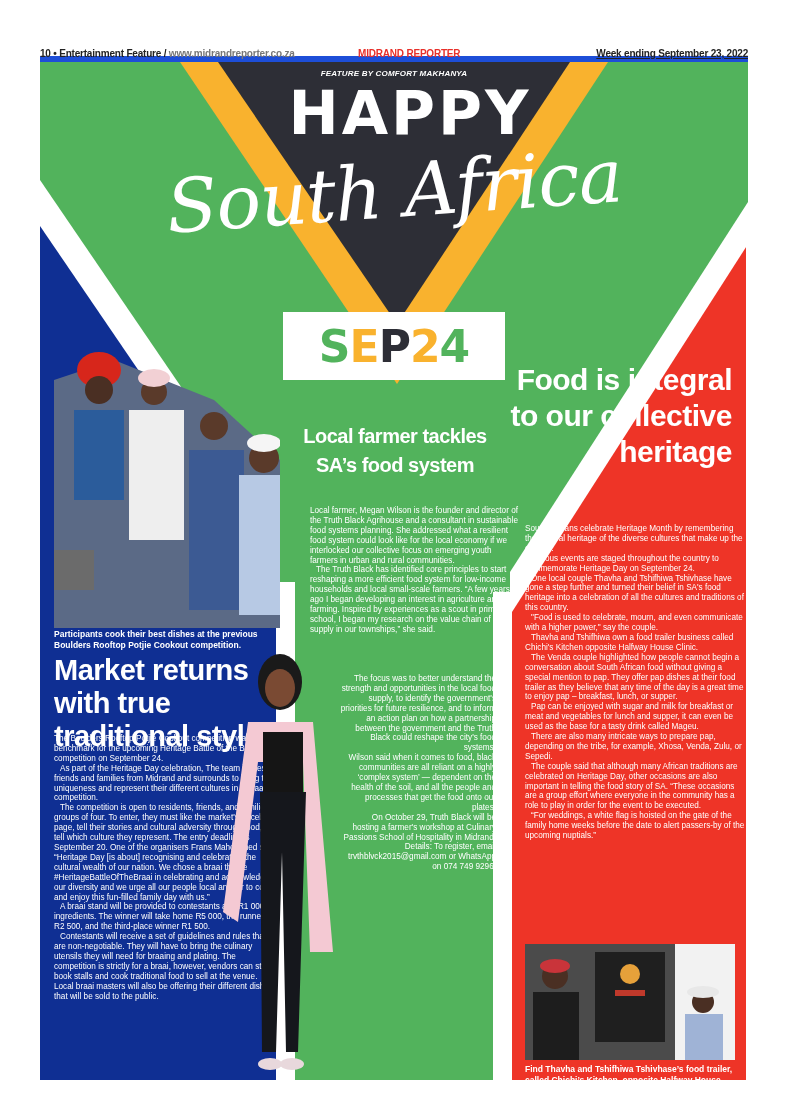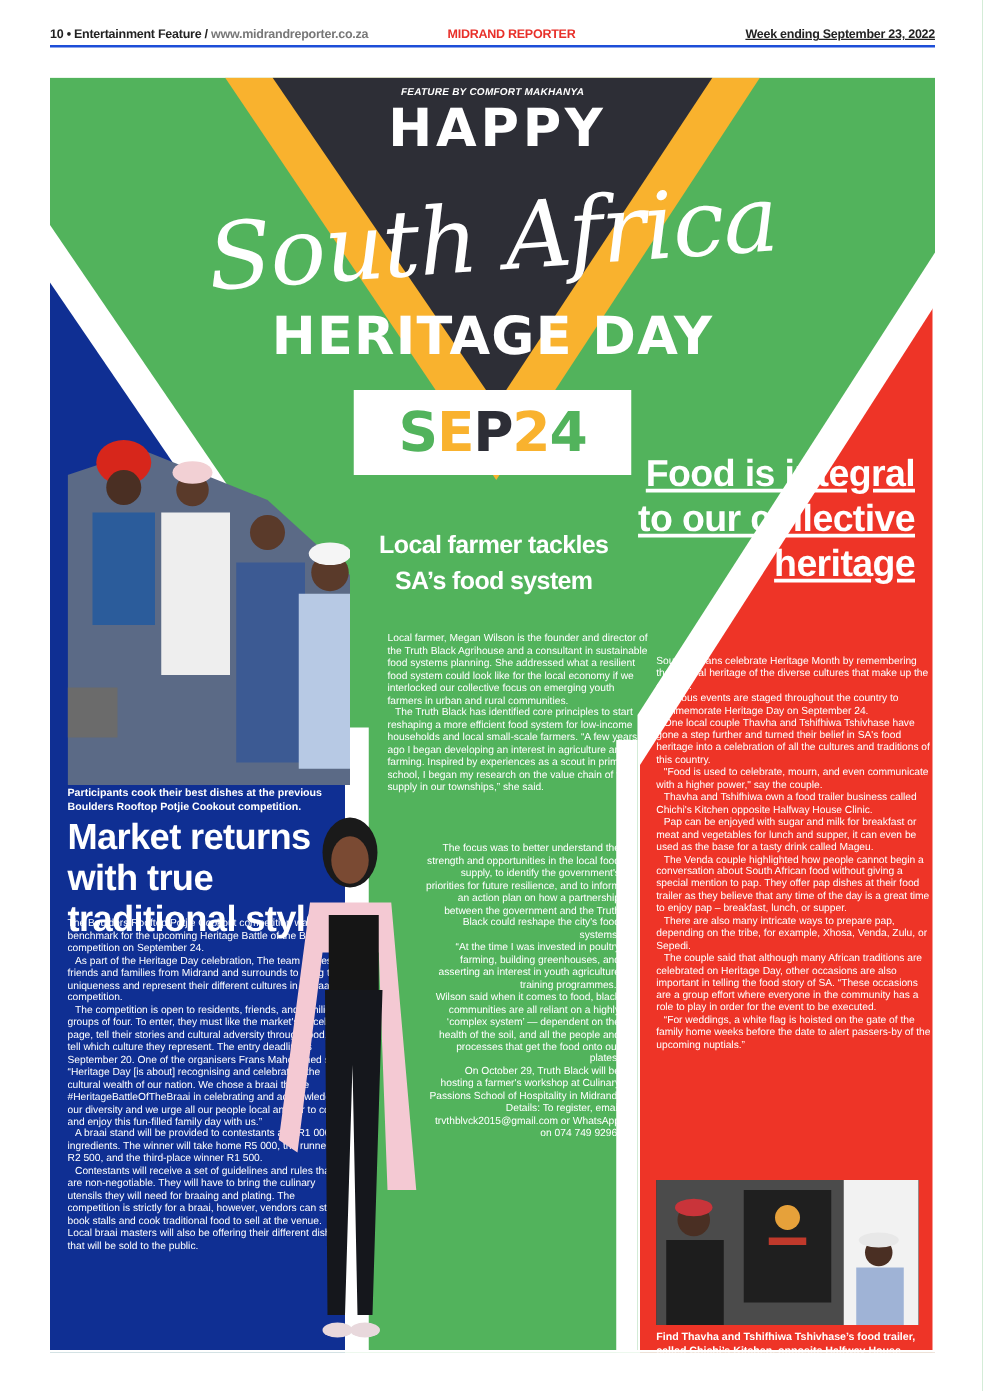--- a/index.html
+++ b/index.html
@@ -1,44 +1,44 @@
 <!DOCTYPE html>
 <html><head>
 <meta charset="utf-8">
 <style>
   * { box-sizing: border-box; margin: 0; padding: 0; }
   html, body { width: 786px; height: 1113px; background: #ffffff; overflow: hidden; }
   body { position: relative; font-family: "Liberation Sans", sans-serif; color: #222; }
 
-  .header { position: absolute; left: 40px; top: 20px; width: 708px; height: 18px; border-bottom: 2px solid #1d4ed8; }
+  .header { position: absolute; left: 40px; top: 46px; width: 708px; height: 18px; border-bottom: 8px solid #1d4ed8; }
   .header span { position: absolute; top: 2px; font-size: 10px; font-weight: bold; font-family: "Liberation Sans", sans-serif; letter-spacing: -0.2px; }
   .hdr-left { left: 0; color: #222; }
   .hdr-left .url { color: #777; font-weight: bold; }
   .hdr-center { left: 318px; color: #e8302a; }
   .hdr-right { right: 0; color: #222; text-decoration: underline; }
 
   .banner { position: absolute; left: 40px; top: 62px; width: 708px; height: 1020px; overflow: hidden; }
   .banner svg.bg { position: absolute; left: 0; top: 0; }
 
   .byline { position: absolute; left: 0; width: 100%; top: 7px; text-align: center; color: #fff; font-size: 8px; font-weight: bold; font-style: italic; letter-spacing: 0.2px; }
-  .happy { position: absolute; left: 4px; width: 100%; top: 16px; text-align: center; color: #fff; font-size: 42px; font-weight: bold; letter-spacing: 3px; font-family: "DejaVu Sans", sans-serif; }
+  .happy { position: absolute; left: 16px; width: 100%; top: 16px; text-align: center; color: #fff; font-size: 60px; font-weight: bold; letter-spacing: 3px; font-family: "DejaVu Sans", sans-serif; }
   .sa-script { position: absolute; left: 0; width: 100%; top: 86px; text-align: center; color: #fff; font-size: 74px; font-style: italic; font-family: "DejaVu Serif", serif; letter-spacing: -1px; transform: rotate(-4deg); }
   .heritage { position: absolute; left: 0; width: 100%; top: 182px; text-align: center; color: #fff; font-size: 42px; font-weight: bold; font-family: "DejaVu Sans", sans-serif; letter-spacing: 1px; }
 
   .sep-box { position: absolute; left: 243px; top: 250px; width: 222px; height: 68px; background: #fff; display: flex; align-items: center; justify-content: center; }
   .sep-box span { font-family: "DejaVu Sans", sans-serif; font-weight: bold; font-size: 44px; letter-spacing: -1px; }
   .sep-s { color: #52b35c; }
   .sep-e { color: #f9b22e; }
   .sep-p { color: #2d2e36; }
   .sep-2 { color: #f9b22e; }
   .sep-4 { color: #52b35c; }
 
   .h-cond { font-family: "Liberation Sans Narrow", "Liberation Sans", sans-serif; font-stretch: condensed; color: #fff; letter-spacing: -0.5px; }
   .farmer-title { position: absolute; left: 255px; width: 200px; top: 360px; text-align: center; font-size: 20px; line-height: 29px; }
-  .food-title { position: absolute; right: 16px; width: 240px; top: 300px; text-align: right; font-size: 30px; line-height: 36px; text-decoration: underline; }
+  .food-title { position: absolute; right: 16px; width: 240px; top: 300px; text-align: right; font-size: 30px; line-height: 36px; }
   .market-title { position: absolute; left: 14px; width: 230px; top: 592px; font-size: 29px; line-height: 33px; }
 
   .body-text { position: absolute; color: #fff; font-size: 8.2px; line-height: 9.9px; }
   .body-text p { text-indent: 6px; }
   .body-text p:first-child { text-indent: 0; }
   .farmer-body { left: 270px; top: 444px; width: 226px; text-align: left; }
   .farmer-body.lower { left: 270px; top: 592px; width: 226px; text-align: right; padding-right: 14px; }
   .food-body { left: 485px; top: 462px; width: 222px; }
   .market-body { left: 14px; top: 672px; width: 224px; }
 
@@ -80,21 +80,20 @@
 
     <rect x="453" y="530" width="17" height="490" fill="#ffffff"></rect>
 
     <rect x="0" y="1018" width="708" height="2" fill="#ffffff"></rect>
     <rect x="706" y="182" width="2" height="838" fill="#ffffff"></rect>
   </svg>
 
   <div class="byline">FEATURE BY COMFORT MAKHANYA</div>
   <div class="happy">HAPPY</div>
   <div class="sa-script">South Africa</div>
-  <div class="heritage">HERITAGE DAY</div>
 
   <div class="sep-box">
     <span class="sep-s">S</span>
     <span class="sep-e">E</span>
     <span class="sep-p">P</span>
     <span class="sep-2">2</span>
     <span class="sep-4">4</span>
   </div>
 
   <div class="photo photo-group">
@@ -125,21 +124,20 @@
     <p>Contestants will receive a set of guidelines and rules that are non-negotiable. They will have to bring the culinary utensils they will need for braaing and plating. The competition is strictly for a braai, however, vendors can still book stalls and cook traditional food to sell at the venue. Local braai masters will also be offering their different dishes that will be sold to the public.</p>
   </div>
 
   <h2 class="h-cond farmer-title">Local farmer tackles SA’s food system</h2>
   <div class="body-text farmer-body" style="width:210px;">
     <p>Local farmer, Megan Wilson is the founder and director of the Truth Black Agrihouse and a consultant in sustainable food systems planning. She addressed what a resilient food system could look like for the local economy if we interlocked our collective focus on emerging youth farmers in urban and rural communities.</p>
     <p>The Truth Black has identified core principles to start reshaping a more efficient food system for low-income households and local small-scale farmers. “A few years ago I began developing an interest in agriculture and farming. Inspired by experiences as a scout in primary school, I began my research on the value chain of food supply in our townships,” she said.</p>
   </div>
   <div class="body-text farmer-body lower" style="top:612px; left:300px; width:170px; ">
     <p>The focus was to better understand the strength and opportunities in the local food supply, to identify the government's priorities for future resilience, and to inform an action plan on how a partnership between the government and the Truth Black could reshape the city's food systems.</p>
-    <p>“At the time I was invested in poultry farming, building greenhouses, and asserting an interest in youth agriculture training programmes.”</p>
     <p>Wilson said when it comes to food, black communities are all reliant on a highly ‘complex system’ — dependent on the health of the soil, and all the people and processes that get the food onto our plates.</p>
     <p>On October 29, Truth Black will be hosting a farmer's workshop at Culinary Passions School of Hospitality in Midrand. Details: To register, email trvthblvck2015@gmail.com or WhatsApp on 074 749 9296.</p>
   </div>
 
   <div class="photo photo-woman">
     <svg width="120" height="430" viewBox="0 0 120 430">
       <ellipse cx="62" cy="30" rx="22" ry="28" fill="#1a1a1a"></ellipse>
       <ellipse cx="62" cy="36" rx="15" ry="19" fill="#7a4a33"></ellipse>
       <path d="M30,70 L95,70 L115,300 L92,300 L85,110 L40,110 L20,270 L5,260 Z" fill="#f4c9d3"></path>
       <rect x="45" y="80" width="40" height="60" fill="#151515"></rect>
@@ -149,22 +147,22 @@
     </svg>
   </div>
 
   <h2 class="h-cond food-title">Food is integral to our collective heritage</h2>
   <div class="body-text food-body">
     <p>South Africans celebrate Heritage Month by remembering the cultural heritage of the diverse cultures that make up the country.</p>
     <p>Various events are staged throughout the country to commemorate Heritage Day on September 24.</p>
     <p>One local couple Thavha and Tshifhiwa Tshivhase have gone a step further and turned their belief in SA's food heritage into a celebration of all the cultures and traditions of this country.</p>
     <p>"Food is used to celebrate, mourn, and even communicate with a higher power," say the couple.</p>
     <p>Thavha and Tshifhiwa own a food trailer business called Chichi's Kitchen opposite Halfway House Clinic.</p>
+    <p>The Venda couple highlighted how people cannot begin a conversation about South African food without giving a special mention to pap. They offer pap dishes at their food trailer as they believe that any time of the day is a great time to enjoy pap – breakfast, lunch, or supper.</p>
     <p>Pap can be enjoyed with sugar and milk for breakfast or meat and vegetables for lunch and supper, it can even be used as the base for a tasty drink called Mageu.</p>
-    <p>The Venda couple highlighted how people cannot begin a conversation about South African food without giving a special mention to pap. They offer pap dishes at their food trailer as they believe that any time of the day is a great time to enjoy pap – breakfast, lunch, or supper.</p>
     <p>There are also many intricate ways to prepare pap, depending on the tribe, for example, Xhosa, Venda, Zulu, or Sepedi.</p>
     <p>The couple said that although many African traditions are celebrated on Heritage Day, other occasions are also important in telling the food story of SA. “These occasions are a group effort where everyone in the community has a role to play in order for the event to be executed.</p>
     <p>“For weddings, a white flag is hoisted on the gate of the family home weeks before the date to alert passers-by of the upcoming nuptials.”</p>
   </div>
 
   <div class="photo photo-couple">
     <svg width="210" height="116" viewBox="0 0 210 116">
       <rect x="0" y="0" width="210" height="116" fill="#4b4b4b"></rect>
       <rect x="150" y="0" width="60" height="116" fill="#f2f2f2"></rect>
       <rect x="70" y="8" width="70" height="90" fill="#1f1f1f"></rect>

